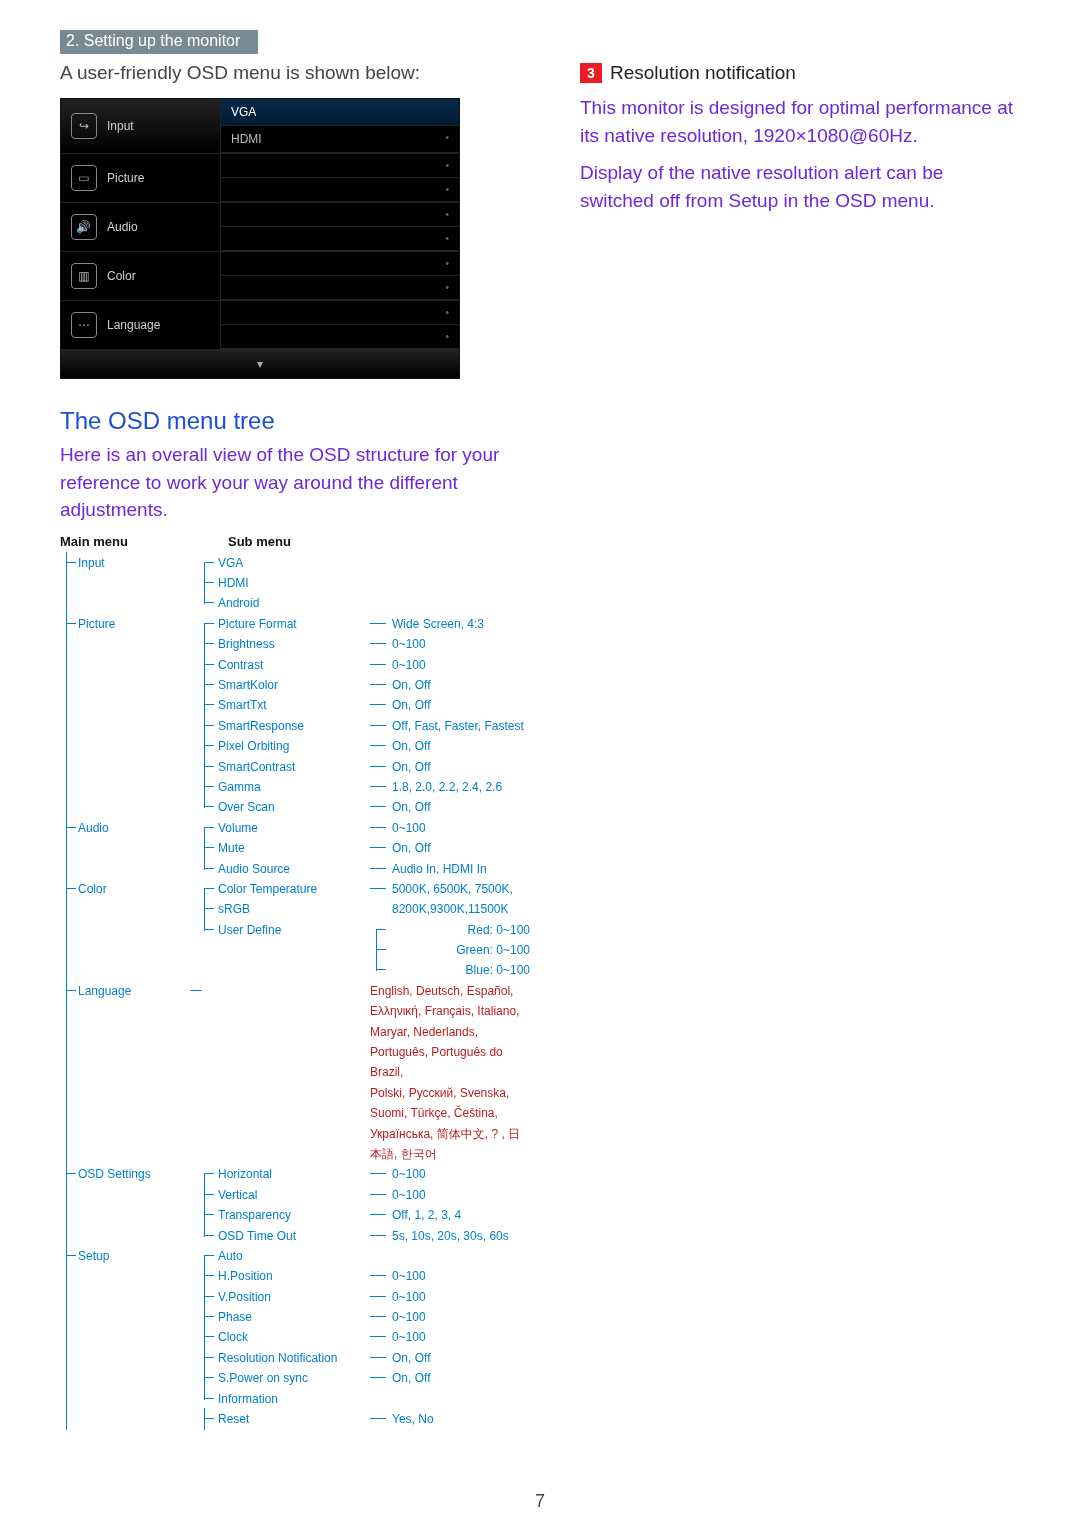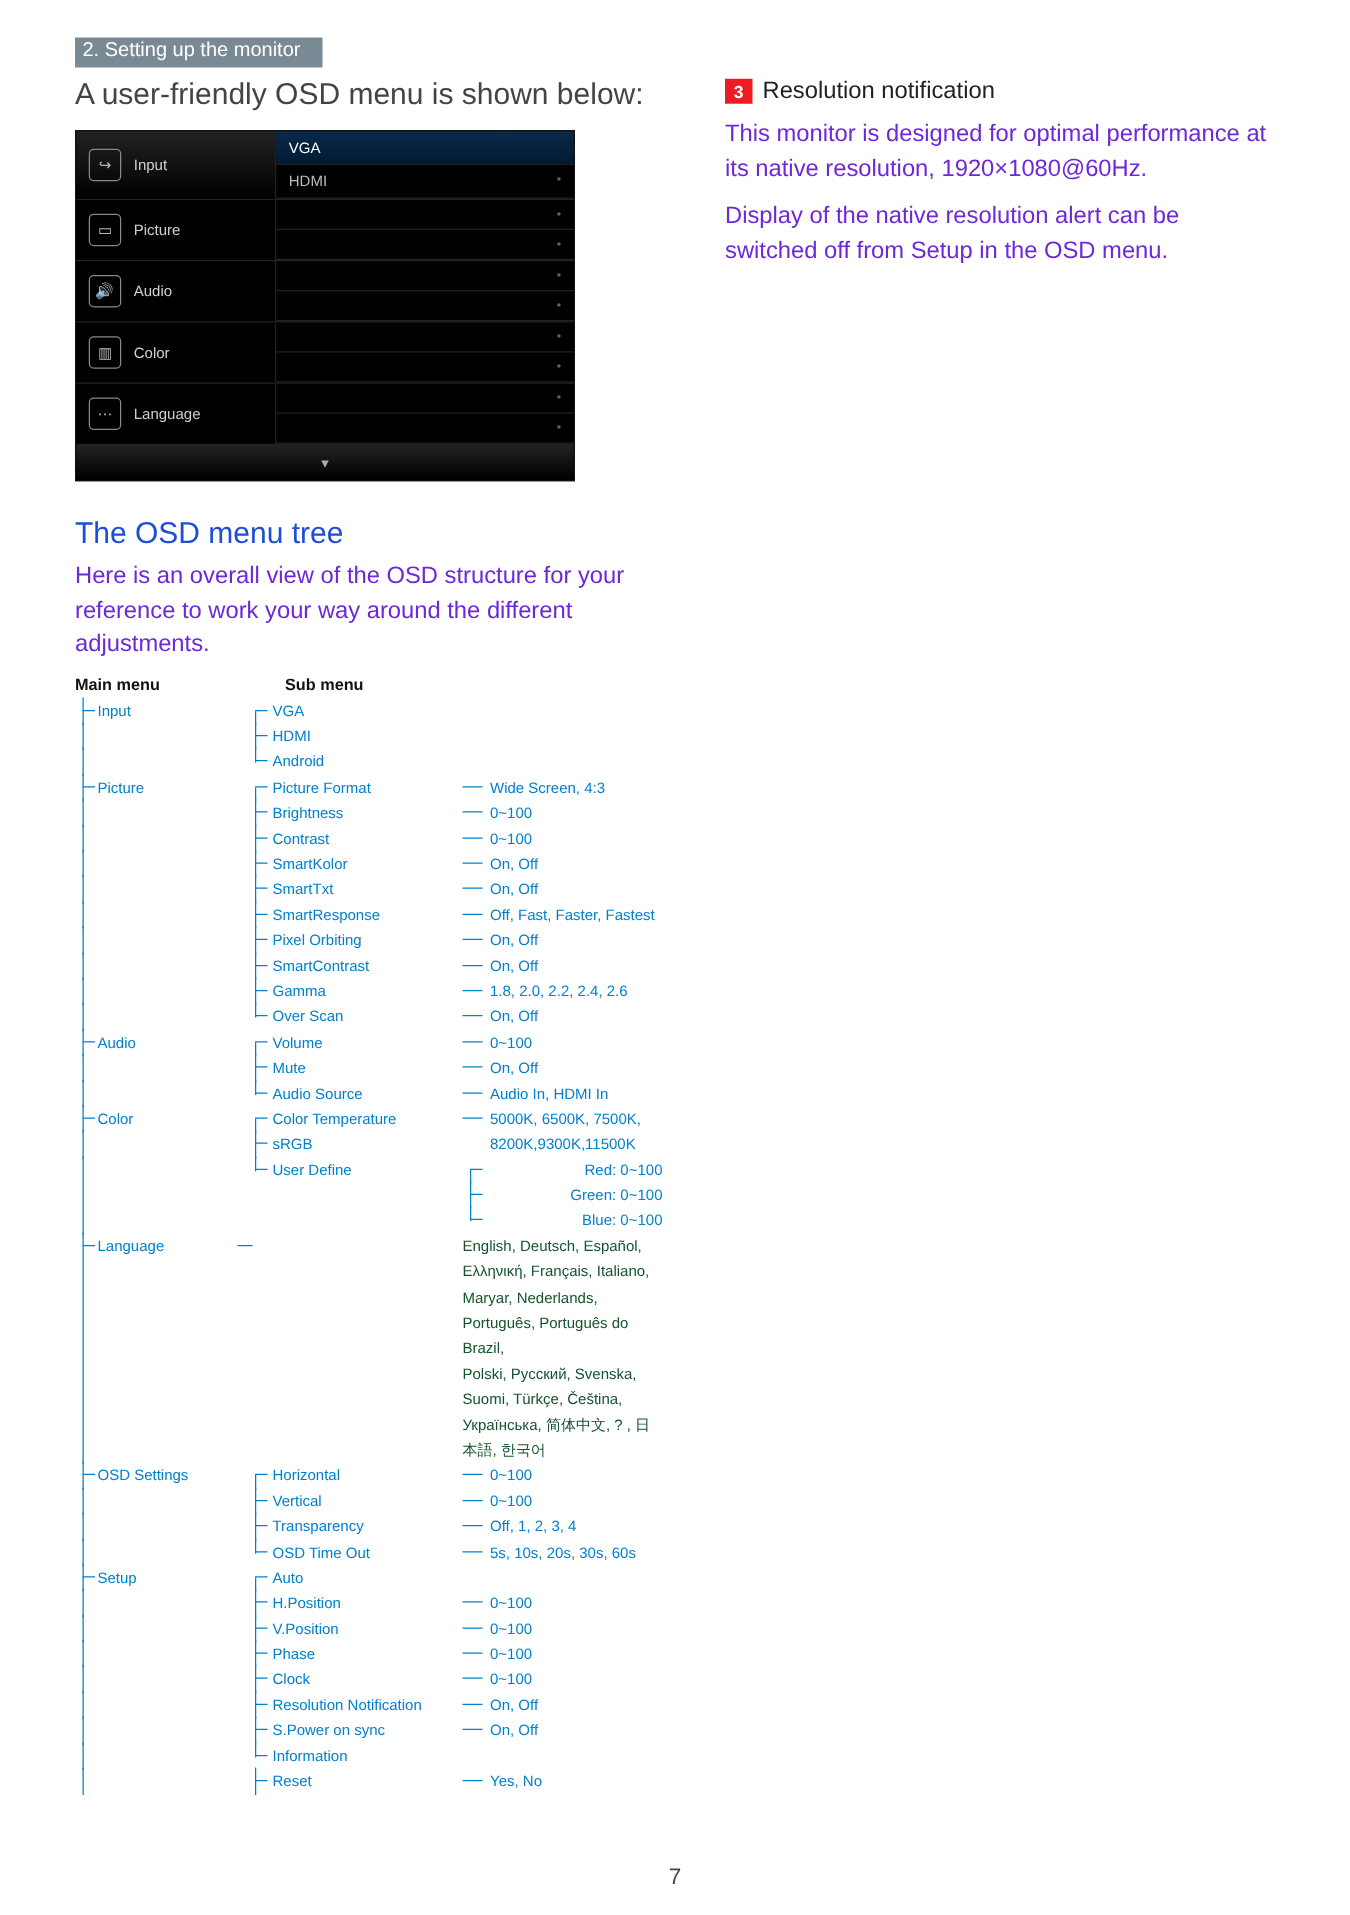--- a/index.html
+++ b/index.html
@@ -20,21 +20,21 @@
     display: inline-block;
     margin-bottom: 8px;
   }
   .columns {
     display: flex;
     gap: 50px;
   }
   .col-left { flex: 0 0 470px; }
   .col-right { flex: 1; }
   .intro-line {
-    font-size: 24px;
+    font-size: 19px;
     color: #444;
     margin-bottom: 14px;
     font-weight: 300;
   }
   
   .osd {
     width: 400px;
     background: #000;
     color: #fff;
     font-family: Arial, sans-serif;
@@ -132,21 +132,21 @@
   .tree-c3.sub::before {
     content:"";
     position:absolute;
     left:6px; top:-1px; bottom:-1px;
     border-left:1px solid #0080cc;
   }
   .tree-c3.sub .hmark { position:absolute; left:6px; top:9px; width:10px; border-top:1px solid #0080cc; }
   .tree-c3.sub.first::before { top:10px; }
   .tree-c3.sub.last::before { bottom:auto; height:12px; }
 
-  .lang-block { font-size:12px; color:#14532d; line-height:1.7; }
+  .lang-block { font-size:12px; color:#b91c1c; line-height:1.7; }
 
   
   .step-label {
     display:inline-flex; align-items:center; justify-content:center;
     background:#ed1c24; color:#fff;
     width:22px; height:20px;
     font-size:14px; font-weight:bold;
     margin-right:8px;
   }
   .right-heading { font-size:19px; color:#222; font-weight:400; display:flex; align-items:center; margin-bottom:10px; }

